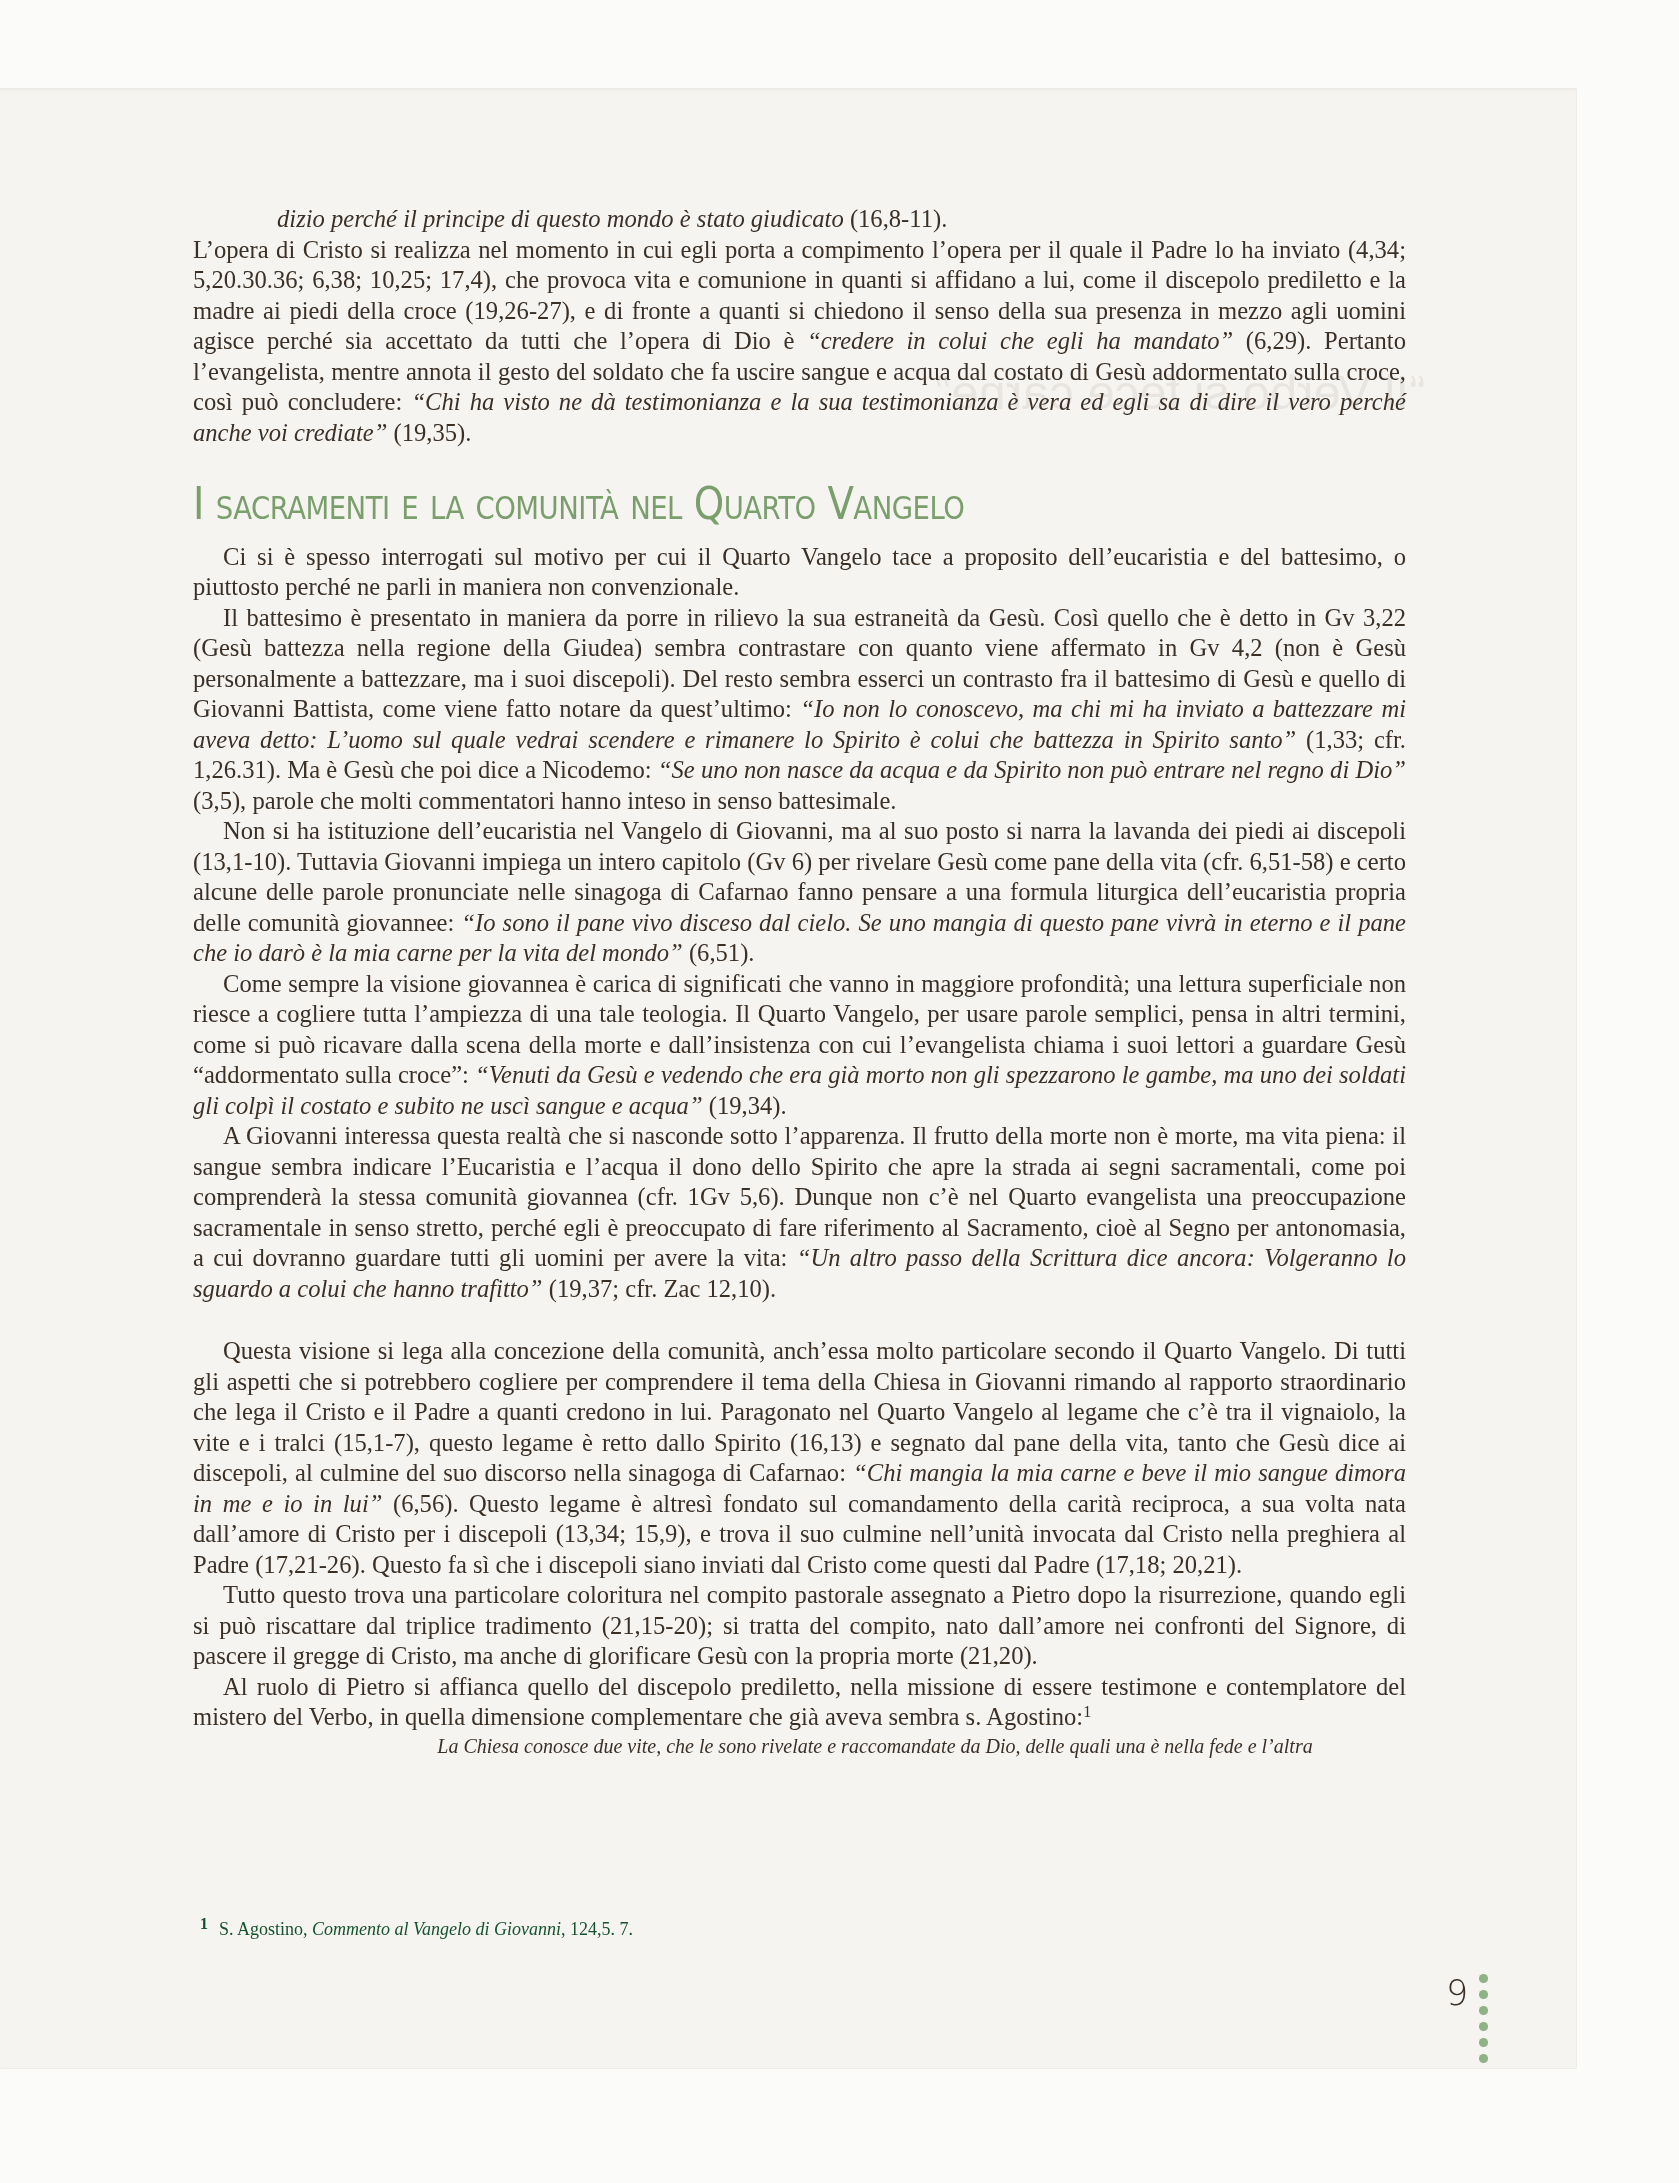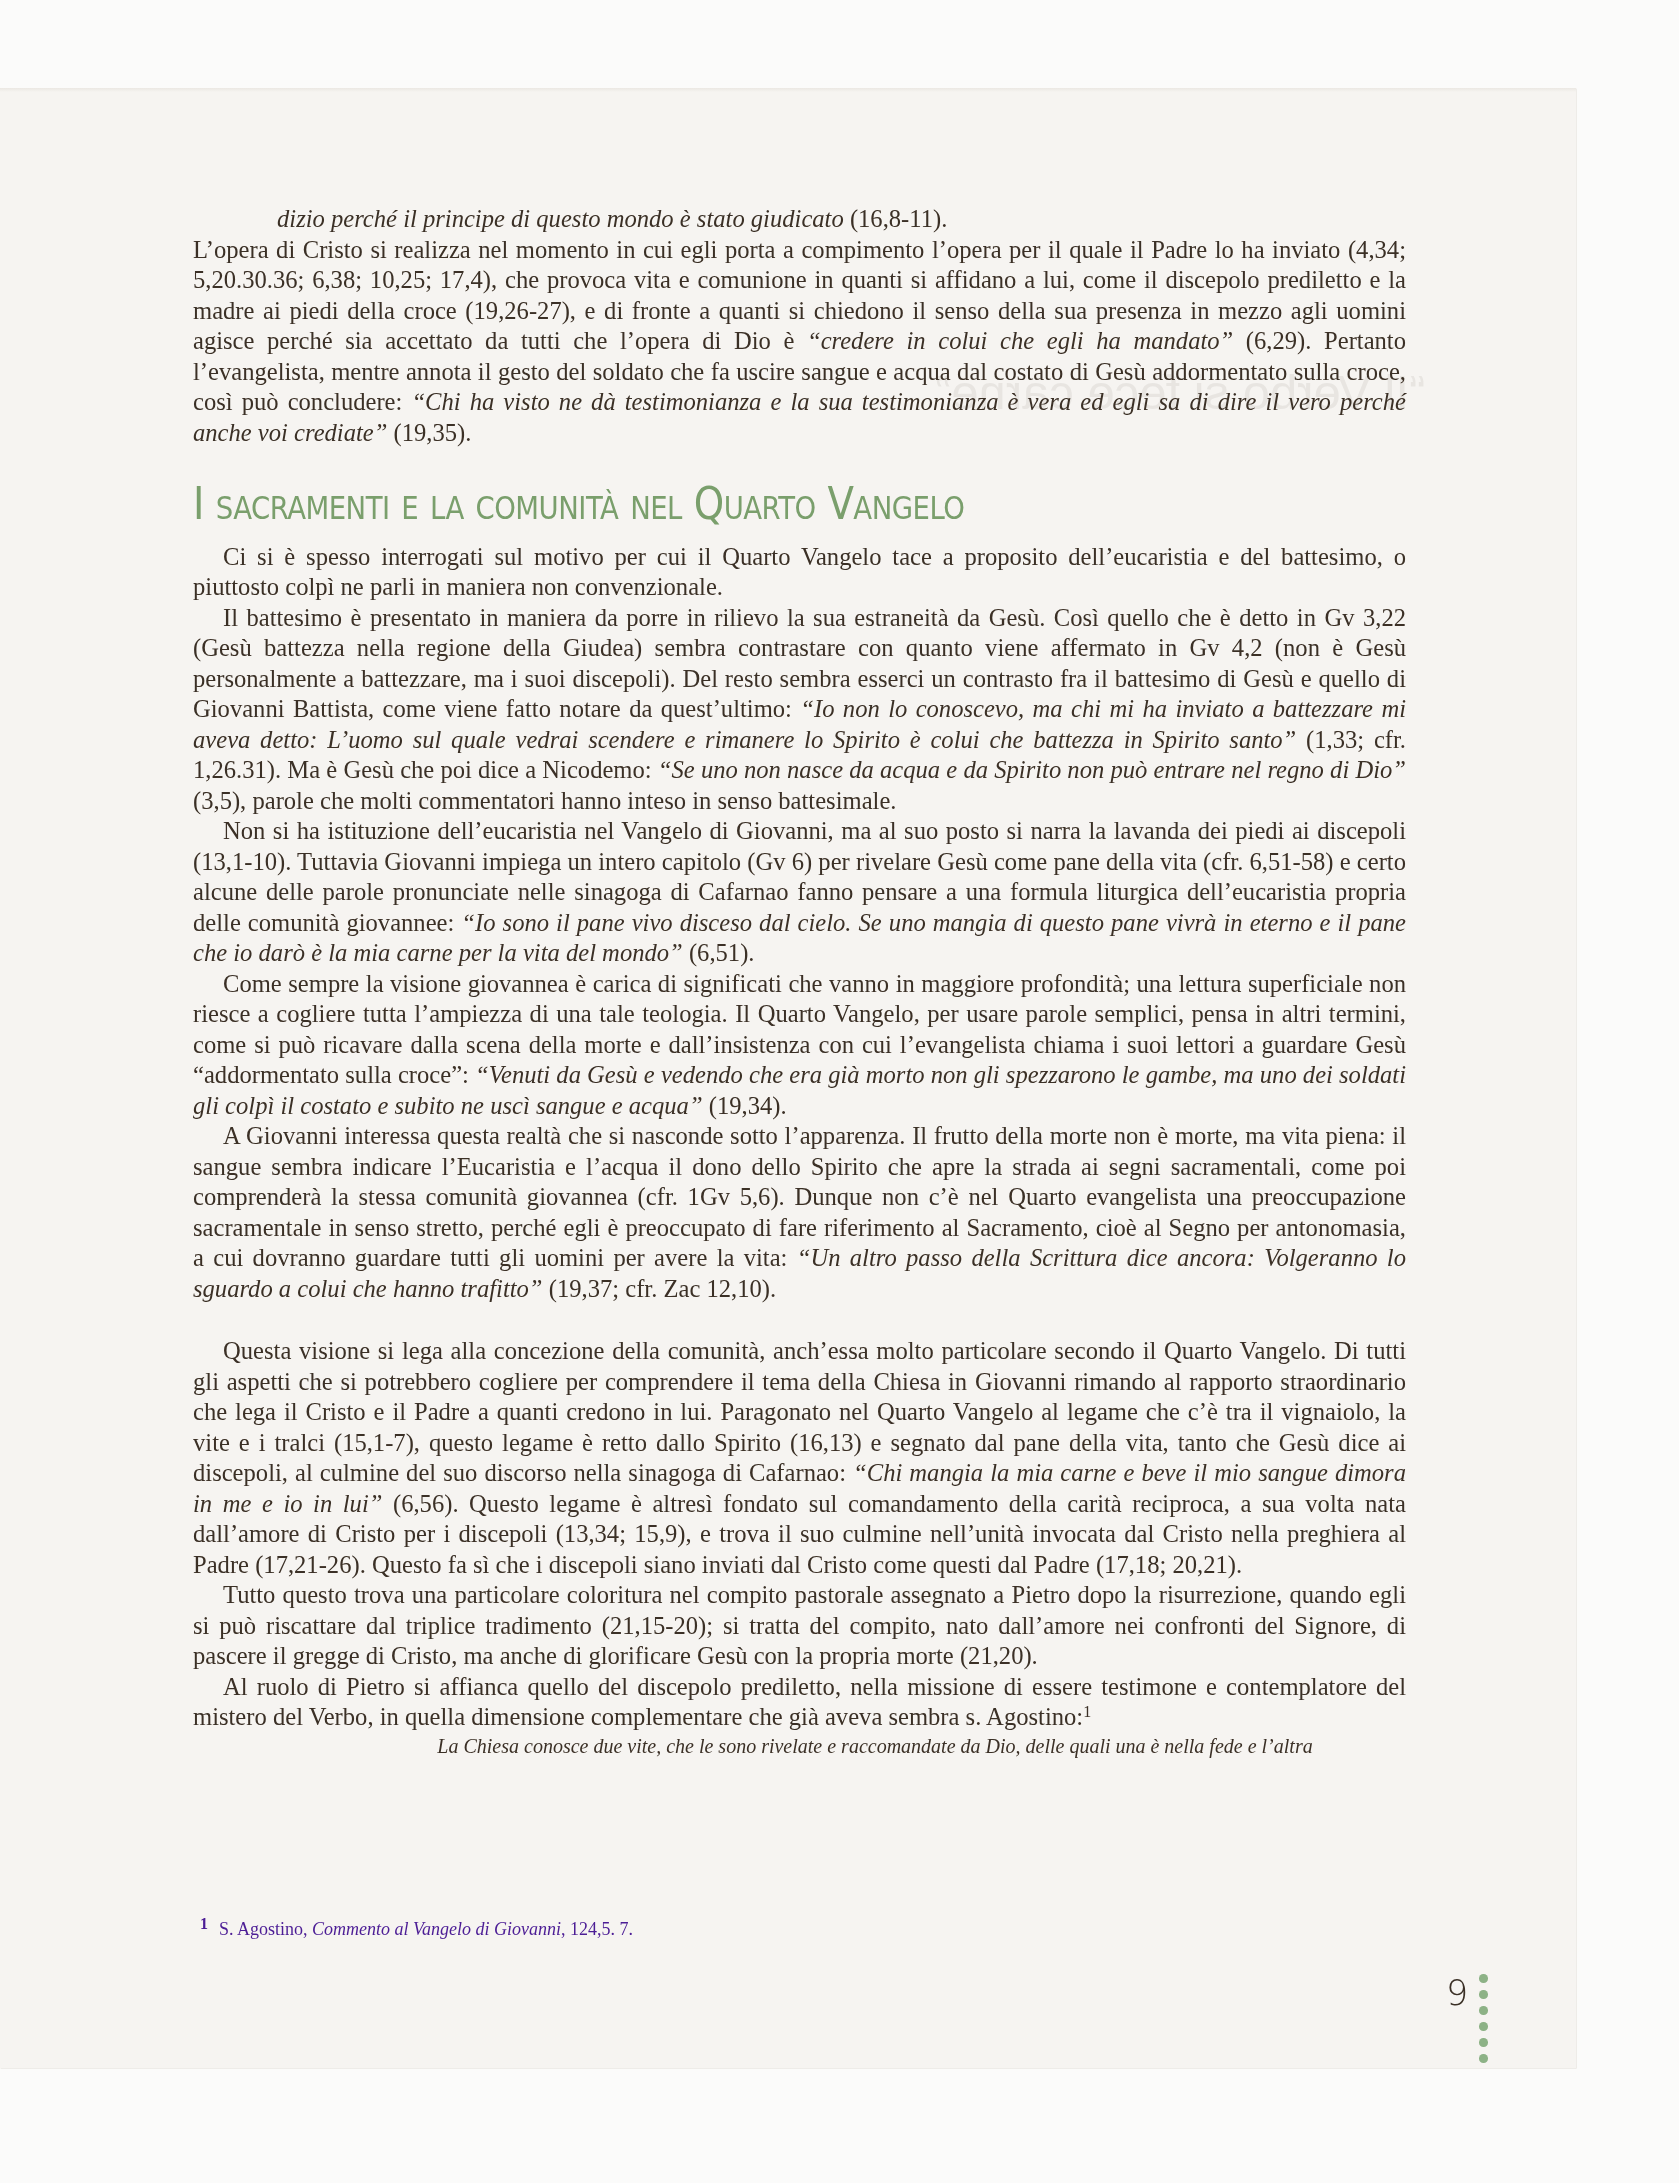--- a/index.html
+++ b/index.html
@@ -45,21 +45,21 @@
   .quote-block {
     text-align: center;
     font-style: italic;
     font-size: 20px; line-height: 27px;
     padding-left: 151px;
     margin-top: 2.4px;
   }
   sup { font-size: 16px; line-height: 0; vertical-align: 8.5px; font-style: normal; }
   .footnote {
     position: absolute; left: 200px; top: 1915px;
-    font-size: 18px; color: #4c1d95; white-space: nowrap;
+    font-size: 18px; color: #14532d; white-space: nowrap;
   }
   .footnote .num { font-weight: bold; font-size: 16px; vertical-align: 6px; margin-right: 11px; }
   .page-number {
     position: absolute; left: 1446px; top: 1973px;
     font-family: "DejaVu Sans", sans-serif;
     font-size: 35px; color: #3b3026; font-weight: 300;
   }
   .page-ornament {
     position: absolute; left: 1479px; top: 1974px;
     width: 12px;
@@ -83,21 +83,21 @@
 
 <div class="bleed" style="left:935px; top:364px; font-size:49px;">“Il Verbo si fece carne”</div>
 
 <div class="content">
   <p class="lead-italic"><span class="it">dizio perché il principe di questo mondo è stato giudicato</span><span> (16,8-11).</span></p>
   <p><span>L’opera di Cristo si realizza nel momento in cui egli porta a compimento l’opera per il quale il Padre lo ha inviato (4,34; 5,20.30.36; 6,38; 10,25; 17,4), che provoca vita e comunione in quanti si affidano a lui, come il discepolo prediletto e la madre ai piedi della croce (19,26-27), e di fronte a quanti si chiedono il senso della sua presenza in mezzo agli uomini agisce perché sia accettato da tutti che l’opera di Dio è </span><span class="it">“credere in colui che egli ha mandato”</span><span> (6,29). Pertanto l’evangelista, mentre annota il gesto del soldato che fa uscire sangue e acqua dal costato di Gesù addormentato sulla croce, così può concludere: </span><span class="it">“Chi ha visto ne dà testimonianza e la sua testimonianza è vera ed egli sa di dire il vero perché anche voi crediate”</span><span> (19,35).</span></p>
 
   <h2 class="section-title">I sacramenti e la comunità nel Quarto Vangelo</h2>
 
   <div>
-      <p class="indent"><span>Ci si è spesso interrogati sul motivo per cui il Quarto Vangelo tace a proposito dell’eucaristia e del battesimo, o piuttosto colpì ne parli in maniera non convenzionale.</span></p>
+      <p class="indent"><span>Ci si è spesso interrogati sul motivo per cui il Quarto Vangelo tace a proposito dell’eucaristia e del battesimo, o piuttosto perché ne parli in maniera non convenzionale.</span></p>
       <p class="indent"><span>Il battesimo è presentato in maniera da porre in rilievo la sua estraneità da Gesù. Così quello che è detto in Gv 3,22 (Gesù battezza nella regione della Giudea) sembra contrastare con quanto viene affermato in Gv 4,2 (non è Gesù personalmente a battezzare, ma i suoi discepoli). Del resto sembra esserci un contrasto fra il battesimo di Gesù e quello di Giovanni Battista, come viene fatto notare da quest’ultimo: </span><span class="it">“Io non lo conoscevo, ma chi mi ha inviato a battezzare mi aveva detto: L’uomo sul quale vedrai scendere e rimanere lo Spirito è colui che battezza in Spirito santo”</span><span> (1,33; cfr. 1,26.31). Ma è Gesù che poi dice a Nicodemo: </span><span class="it">“Se uno non nasce da acqua e da Spirito non può entrare nel regno di Dio”</span><span> (3,5), parole che molti commentatori hanno inteso in senso battesimale.</span></p>
       <p class="indent"><span>Non si ha istituzione dell’eucaristia nel Vangelo di Giovanni, ma al suo posto si narra la lavanda dei piedi ai discepoli (13,1-10). Tuttavia Giovanni impiega un intero capitolo (Gv 6) per rivelare Gesù come pane della vita (cfr. 6,51-58) e certo alcune delle parole pronunciate nelle sinagoga di Cafarnao fanno pensare a una formula liturgica dell’eucaristia propria delle comunità giovannee: </span><span class="it">“Io sono il pane vivo disceso dal cielo. Se uno mangia di questo pane vivrà in eterno e il pane che io darò è la mia carne per la vita del mondo”</span><span> (6,51).</span></p>
       <p class="indent"><span>Come sempre la visione giovannea è carica di significati che vanno in maggiore profondità; una lettura superficiale non riesce a cogliere tutta l’ampiezza di una tale teologia. Il Quarto Vangelo, per usare parole semplici, pensa in altri termini, come si può ricavare dalla scena della morte e dall’insistenza con cui l’evangelista chiama i suoi lettori a guardare Gesù “addormentato sulla croce”: </span><span class="it">“Venuti da Gesù e vedendo che era già morto non gli spezzarono le gambe, ma uno dei soldati gli colpì il costato e subito ne uscì sangue e acqua”</span><span> (19,34).</span></p>
       <p class="indent"><span>A Giovanni interessa questa realtà che si nasconde sotto l’apparenza. Il frutto della morte non è morte, ma vita piena: il sangue sembra indicare l’Eucaristia e l’acqua il dono dello Spirito che apre la strada ai segni sacramentali, come poi comprenderà la stessa comunità giovannea (cfr. 1Gv 5,6). Dunque non c’è nel Quarto evangelista una preoccupazione sacramentale in senso stretto, perché egli è preoccupato di fare riferimento al Sacramento, cioè al Segno per antonomasia, a cui dovranno guardare tutti gli uomini per avere la vita: </span><span class="it">“Un altro passo della Scrittura dice ancora: Volgeranno lo sguardo a colui che hanno trafitto”</span><span> (19,37; cfr. Zac 12,10).</span></p>
     </div>
   <div class="gap"></div>
   <div>
       <p class="indent"><span>Questa visione si lega alla concezione della comunità, anch’essa molto particolare secondo il Quarto Vangelo. Di tutti gli aspetti che si potrebbero cogliere per comprendere il tema della Chiesa in Giovanni rimando al rapporto straordinario che lega il Cristo e il Padre a quanti credono in lui. Paragonato nel Quarto Vangelo al legame che c’è tra il vignaiolo, la vite e i tralci (15,1-7), questo legame è retto dallo Spirito (16,13) e segnato dal pane della vita, tanto che Gesù dice ai discepoli, al culmine del suo discorso nella sinagoga di Cafarnao: </span><span class="it">“Chi mangia la mia carne e beve il mio sangue dimora in me e io in lui”</span><span> (6,56). Questo legame è altresì fondato sul comandamento della carità reciproca, a sua volta nata dall’amore di Cristo per i discepoli (13,34; 15,9), e trova il suo culmine nell’unità invocata dal Cristo nella preghiera al Padre (17,21-26). Questo fa sì che i discepoli siano inviati dal Cristo come questi dal Padre (17,18; 20,21).</span></p>
       <p class="indent"><span>Tutto questo trova una particolare coloritura nel compito pastorale assegnato a Pietro dopo la risurrezione, quando egli si può riscattare dal triplice tradimento (21,15-20); si tratta del compito, nato dall’amore nei confronti del Signore, di pascere il gregge di Cristo, ma anche di glorificare Gesù con la propria morte (21,20).</span></p>
       <p class="indent"><span>Al ruolo di Pietro si affianca quello del discepolo prediletto, nella missione di essere testimone e contemplatore del mistero del Verbo, in quella dimensione complementare che già aveva sembra s. Agostino:</span><sup>1</sup></p>

